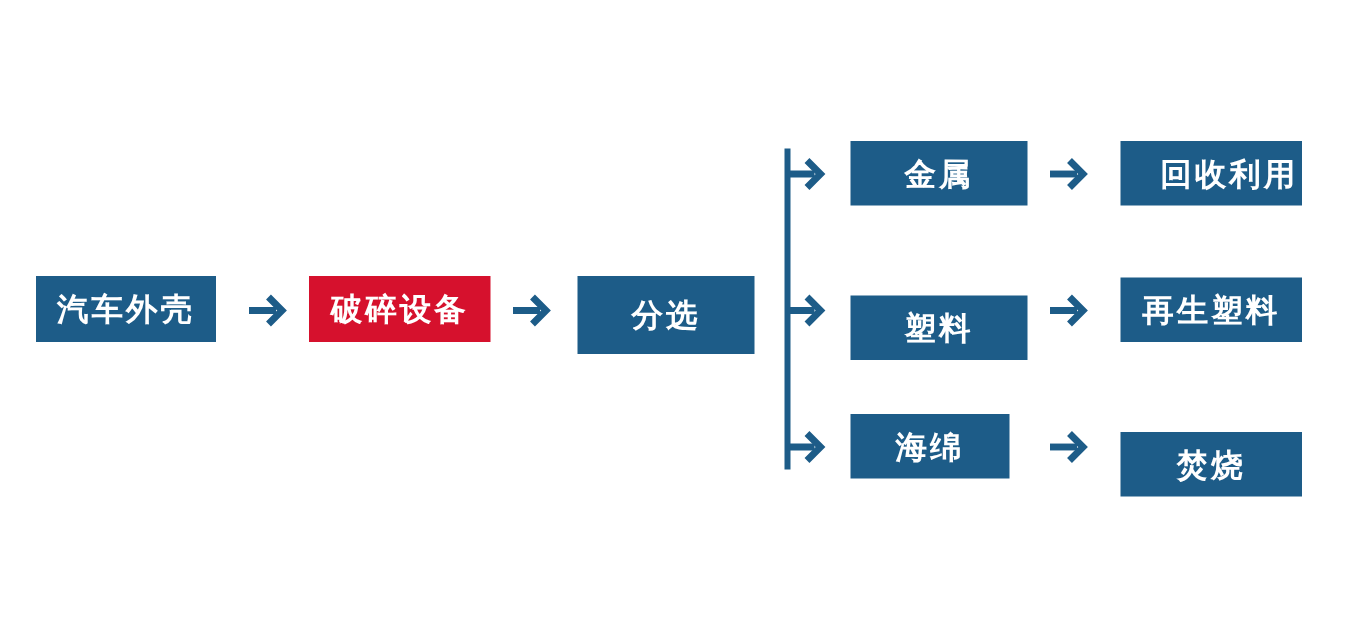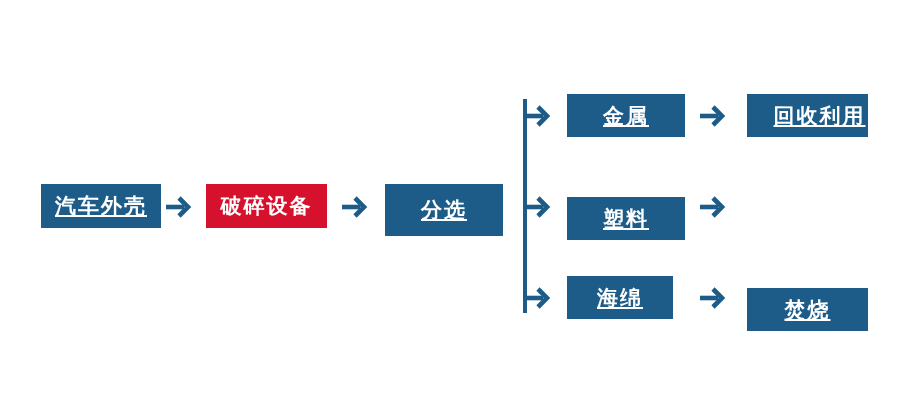--- a/index.html
+++ b/index.html
@@ -18,40 +18,40 @@
     position: absolute;
     display: flex;
     align-items: center;
     justify-content: center;
     color: var(--label-text, #ffffff);
     font-size: 21px;
     font-weight: 600;
     letter-spacing: 2px;
     white-space: nowrap;
   }
-  .node.blue { background: var(--node-blue, #1d5c88); text-decoration: underline; }
+  .node.blue { background: var(--node-blue, #1d5c88); }
   .node.red  { background: var(--node-red, #d6112d); }
   .arrow { position: absolute; }
   .arrow line, .arrow polyline {
     stroke: var(--arrow-blue, #1d5c88);
     stroke-width: 4.6;
     fill: none;
     stroke-linejoin: miter;
   }
   .vline {
     position: absolute;
     background: var(--arrow-blue, #1d5c88);
   }
 </style>
 </head>
 <body>
 
 <div class="canvas">
 
-  <div class="node blue" style="left:41px; top:184px; width:120px; height:44px;">汽车外壳</div>
+  <div class="node blue" style="left:24px; top:184px; width:120px; height:44px;">汽车外壳</div>
 
   <svg class="arrow" style="left:166px; top:195px;" width="28" height="24" viewBox="0 0 28 24">
     <line x1="0" y1="12" x2="18" y2="12"></line>
     <polyline points="13,3 22,12 13,21"></polyline>
   </svg>
 
   <div class="node red" style="left:206px; top:184px; width:121px; height:44px;">破碎设备</div>
 
   <svg class="arrow" style="left:342px; top:195px;" width="28" height="24" viewBox="0 0 28 24">
     <line x1="0" y1="12" x2="18" y2="12"></line>
@@ -75,20 +75,21 @@
 
   <svg class="arrow" style="left:525px; top:195px;" width="28" height="24" viewBox="0 0 28 24">
     <line x1="0" y1="12" x2="18" y2="12"></line>
     <polyline points="13,3 22,12 13,21"></polyline>
   </svg>
   <div class="node blue" style="left:567px; top:197px; width:118px; height:43px;">塑料</div>
   <svg class="arrow" style="left:700px; top:195px;" width="28" height="24" viewBox="0 0 28 24">
     <line x1="0" y1="12" x2="18" y2="12"></line>
     <polyline points="13,3 22,12 13,21"></polyline>
   </svg>
+  <div class="node blue" style="left:747px; top:185px; width:121px; height:43px;">再生塑料</div>
 
   <svg class="arrow" style="left:525px; top:286px;" width="28" height="24" viewBox="0 0 28 24">
     <line x1="0" y1="12" x2="18" y2="12"></line>
     <polyline points="13,3 22,12 13,21"></polyline>
   </svg>
   <div class="node blue" style="left:567px; top:276px; width:106px; height:43px;">海绵</div>
   <svg class="arrow" style="left:700px; top:286px;" width="28" height="24" viewBox="0 0 28 24">
     <line x1="0" y1="12" x2="18" y2="12"></line>
     <polyline points="13,3 22,12 13,21"></polyline>
   </svg>

